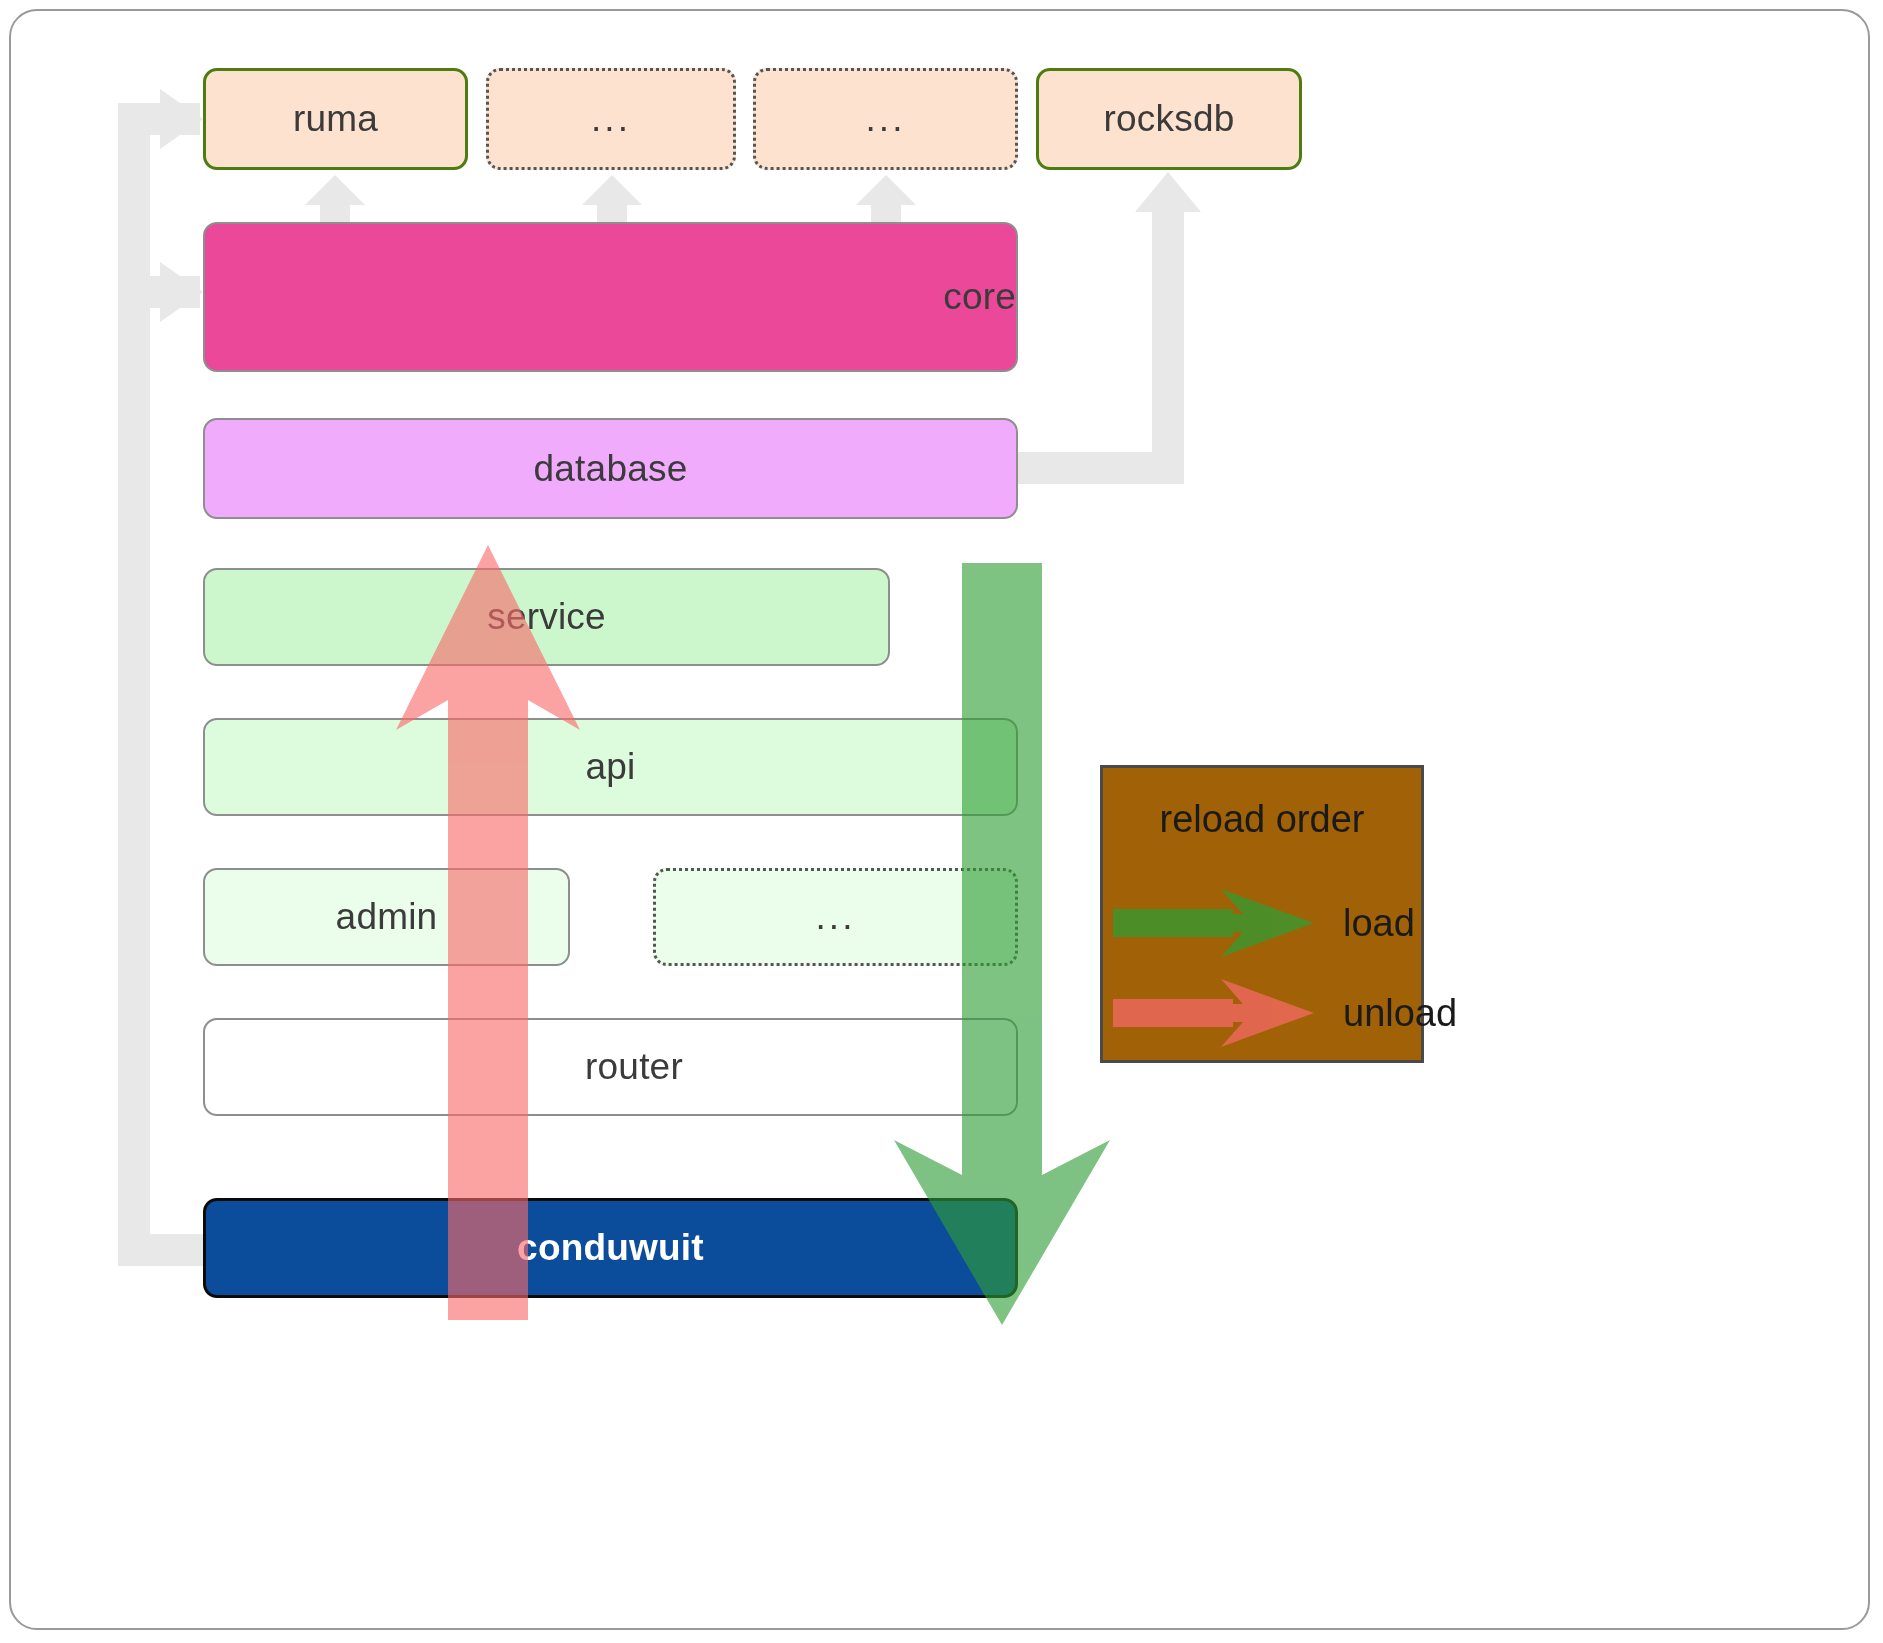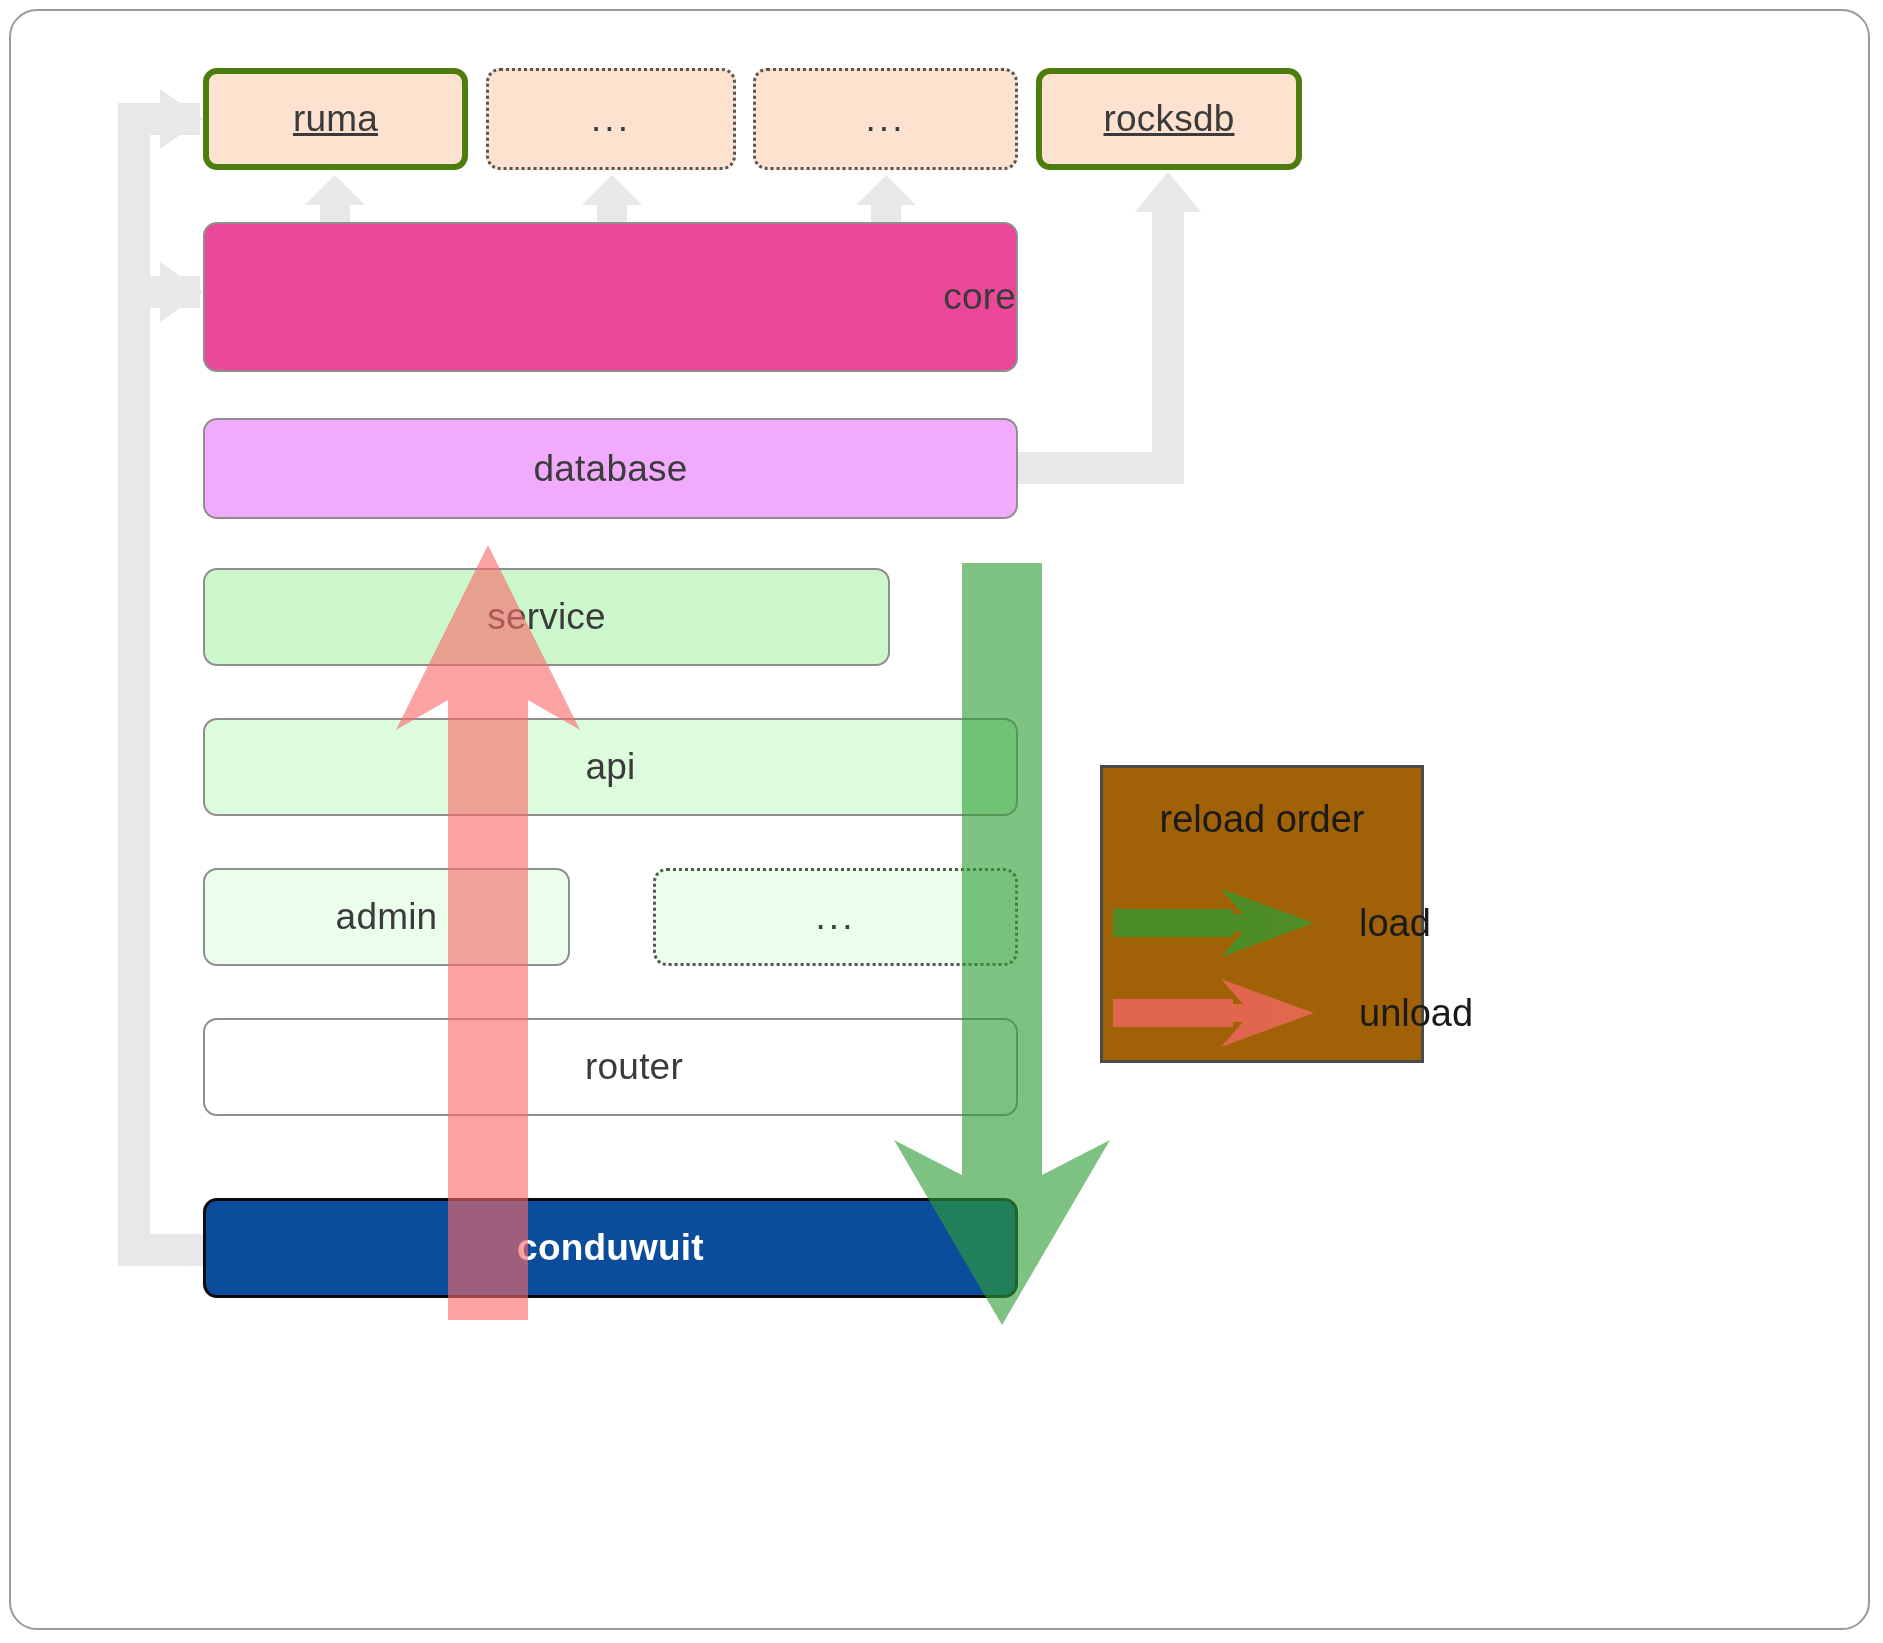--- a/index.html
+++ b/index.html
@@ -41,21 +41,21 @@
     border-radius: 14px;
     display: flex;
     align-items: center;
     justify-content: center;
     color: #3b3b3b;
     font-size: 37px;
     font-weight: 400;
     letter-spacing: .2px;
     z-index: 10;
   }
-  .node.solid-dark { border: 6px solid #4d7c0f; text-decoration: underline; }
+  .node.solid-dark { border: 3px solid #4d7c0f; }
   .node.dotted     { border: 3px dotted #555555; }
   .node.solid-grey { border: 2px solid #8e8e8e; }
 
   .dep      { background: #FCE2CF; }
   .core     { background: #ec4899; justify-content: flex-end; }
   .database { background: #f0abfc; }
   .service  { background: #CCF7CC; }
   .api      { background: #DDFBDD; }
   .admin    { background: #EBFDEB; }
   .router   { background: #FFFFFF; padding-left: 47px; }
@@ -123,21 +123,21 @@
   #legend-row-unload { top: 205px; }
   .legend-swatch {
     width: 218px;
     height: 80px;
     flex: none;
     margin-left: 6px;
   }
   .legend-label {
     font-size: 38px;
     color: #1a1a1a;
-    margin-left: 32px;
+    margin-left: 16px;
     white-space: nowrap;
   }
 </style>
 </head>
 <body>
 
 <div id="canvas">
   <div id="frame"></div>
 
   <svg id="links" viewBox="0 0 1883 1643" xmlns="http://www.w3.org/2000/svg">

